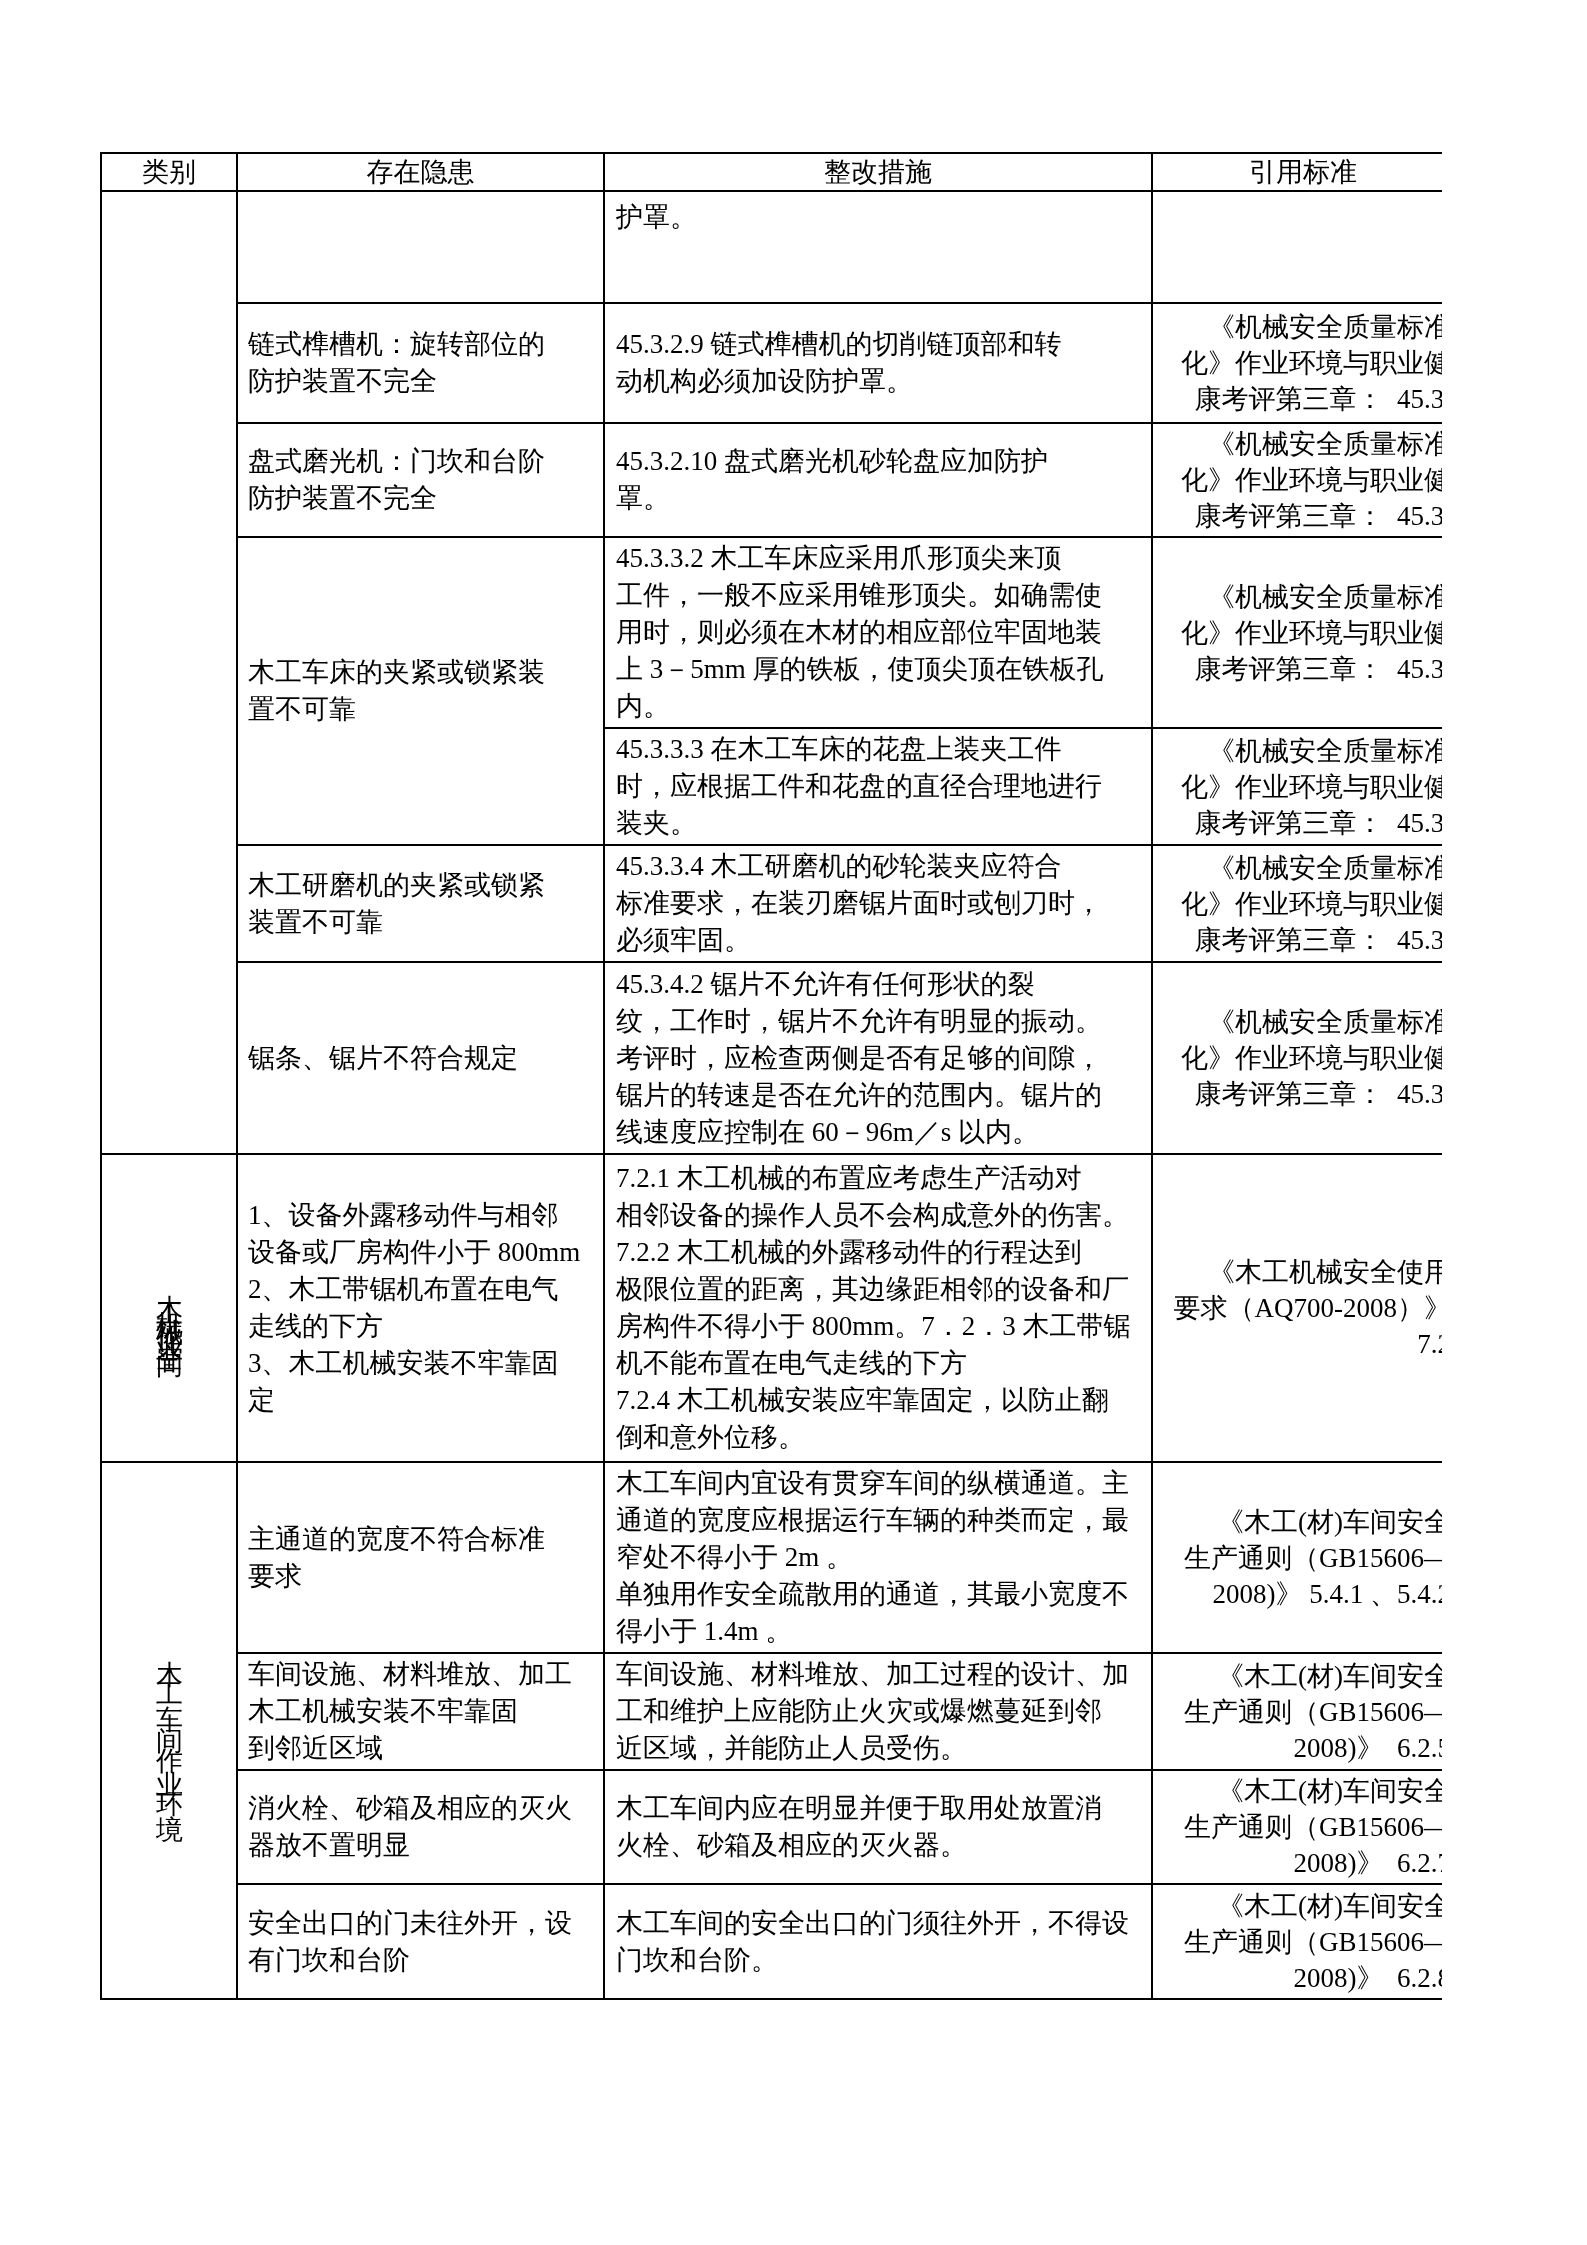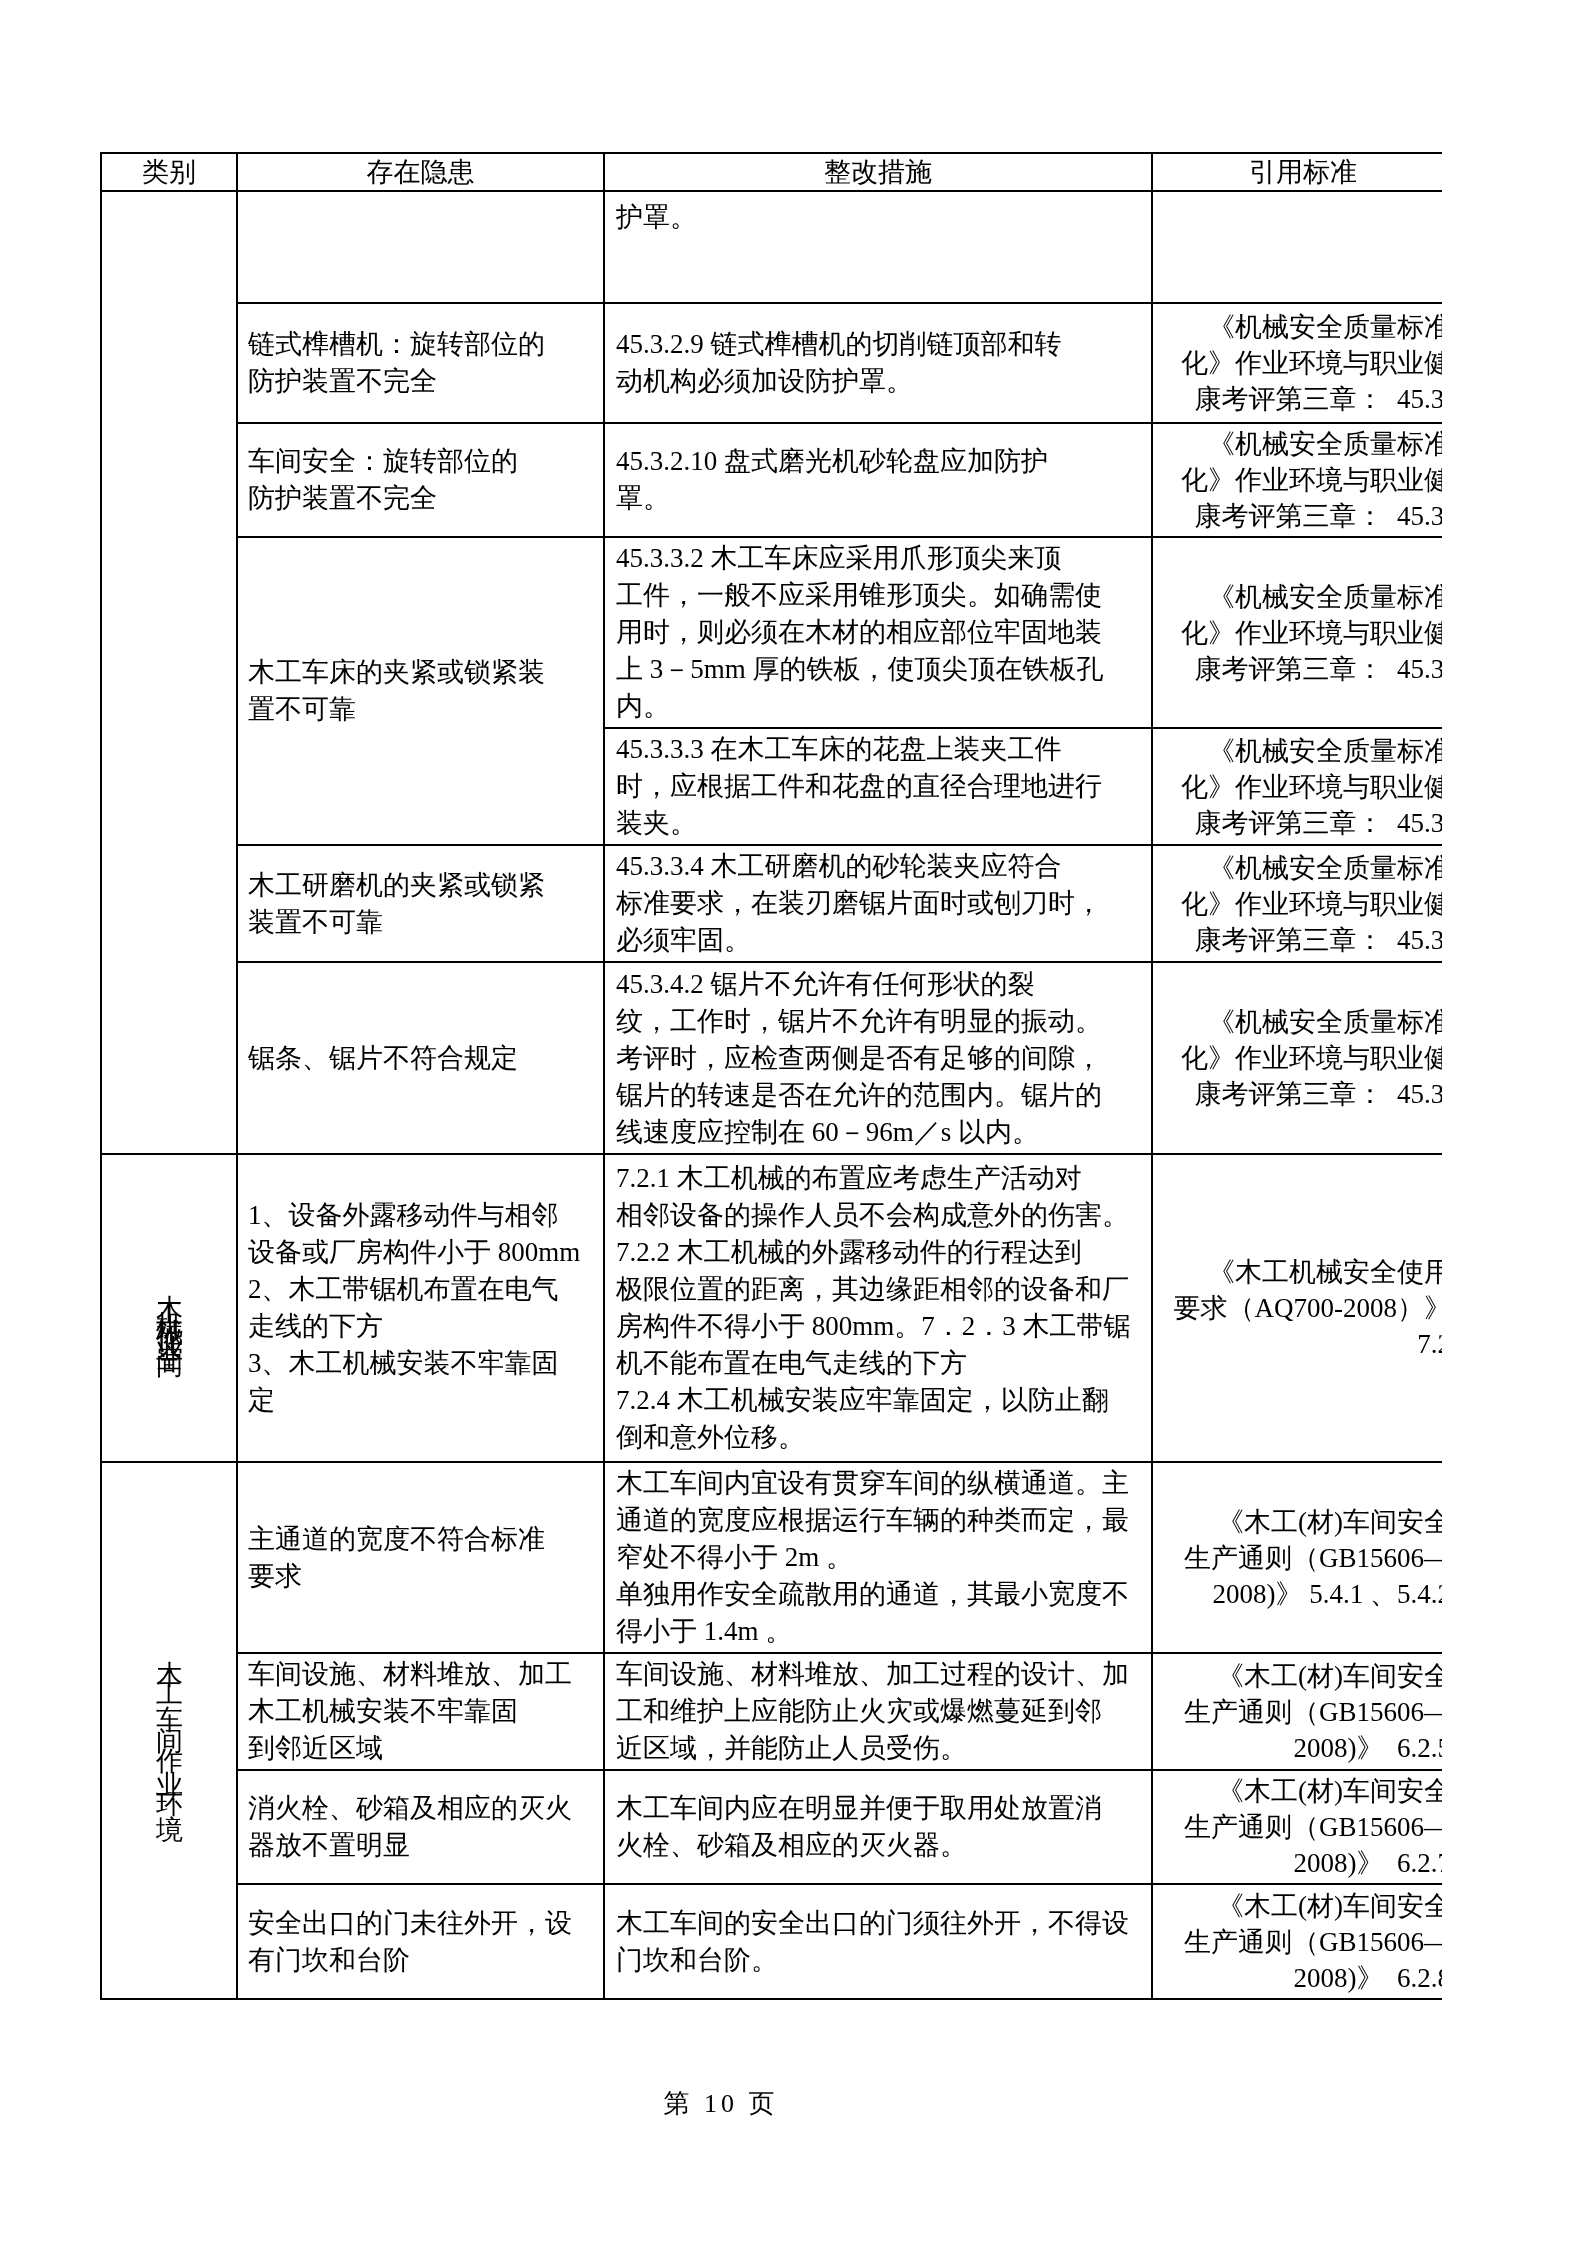--- a/index.html
+++ b/index.html
@@ -110,21 +110,21 @@
     <tr style="height:120px">
       <td class="hz">链式榫槽机：旋转部位的
 防护装置不完全</td>
       <td class="ms">45.3.2.9 链式榫槽机的切削链顶部和转
 动机构必须加设防护罩。</td>
       <td class="rf">《机械安全质量标准
 化》作业环境与职业健
 康考评第三章：  45.3.</td>
     </tr>
     <tr style="height:108px">
-      <td class="hz">车间安全：旋转部位的
+      <td class="hz">盘式磨光机：门坎和台阶
 防护装置不完全</td>
       <td class="ms">45.3.2.10 盘式磨光机砂轮盘应加防护
 罩。</td>
       <td class="rf">《机械安全质量标准
 化》作业环境与职业健
 康考评第三章：  45.3.</td>
     </tr>
     <tr style="height:188px">
       <td class="hz" rowspan="2">木工车床的夹紧或锁紧装
 置不可靠</td>
@@ -242,15 +242,14 @@
   <span class="mark" style="top:546px">↵</span>
   <span class="mark" style="top:734px">↵</span>
   <span class="mark" style="top:851px">↵</span>
   <span class="mark" style="top:964px">↵</span>
   <span class="mark" style="top:1156px">↵</span>
   <span class="mark" style="top:1464px">↵</span>
   <span class="mark" style="top:1651px">↵</span>
   <span class="mark" style="top:1766px">↵</span>
   <span class="mark" style="top:1878px">↵</span>
 
-  <div class="footer">第 10 页</div>
 
 </div>
 
 </body></html>

